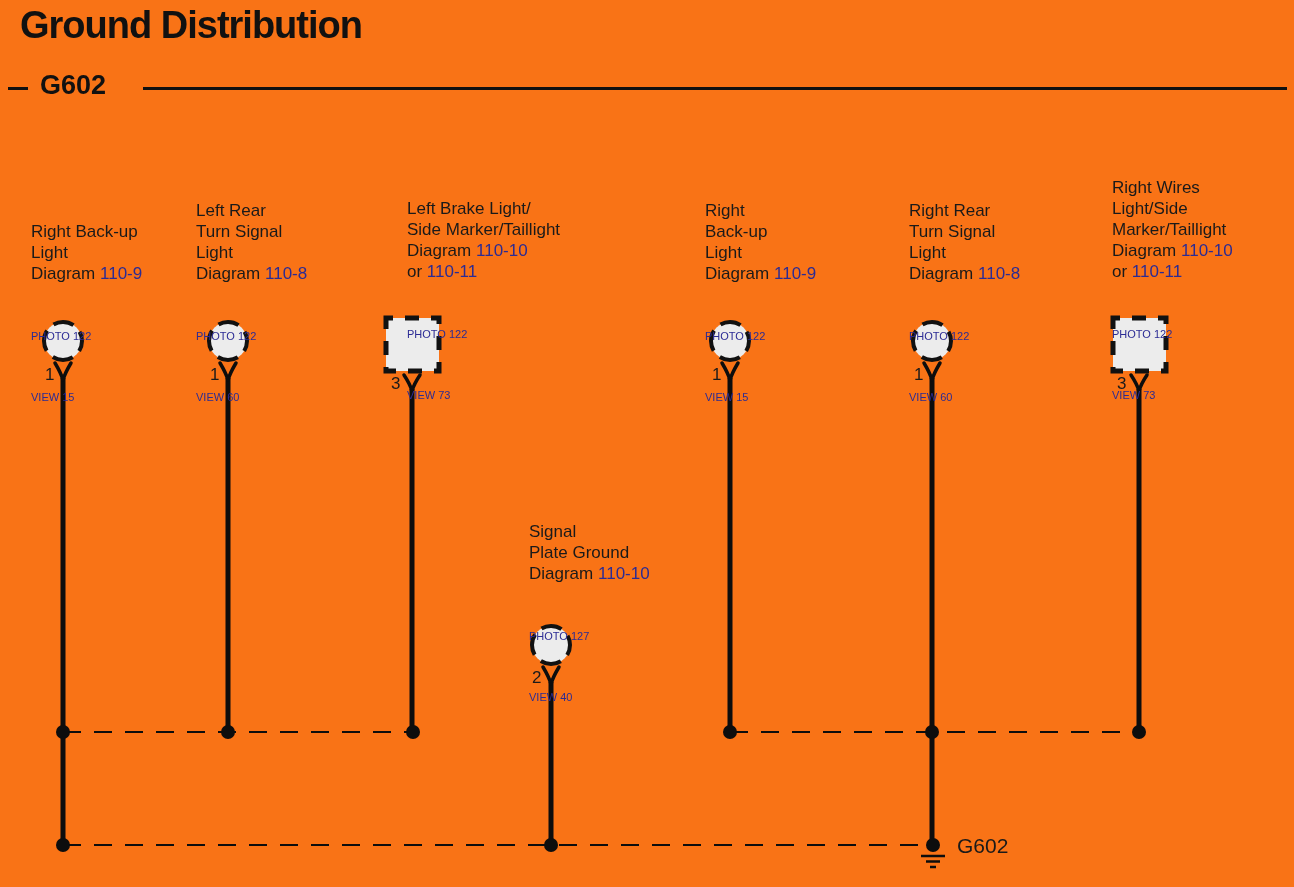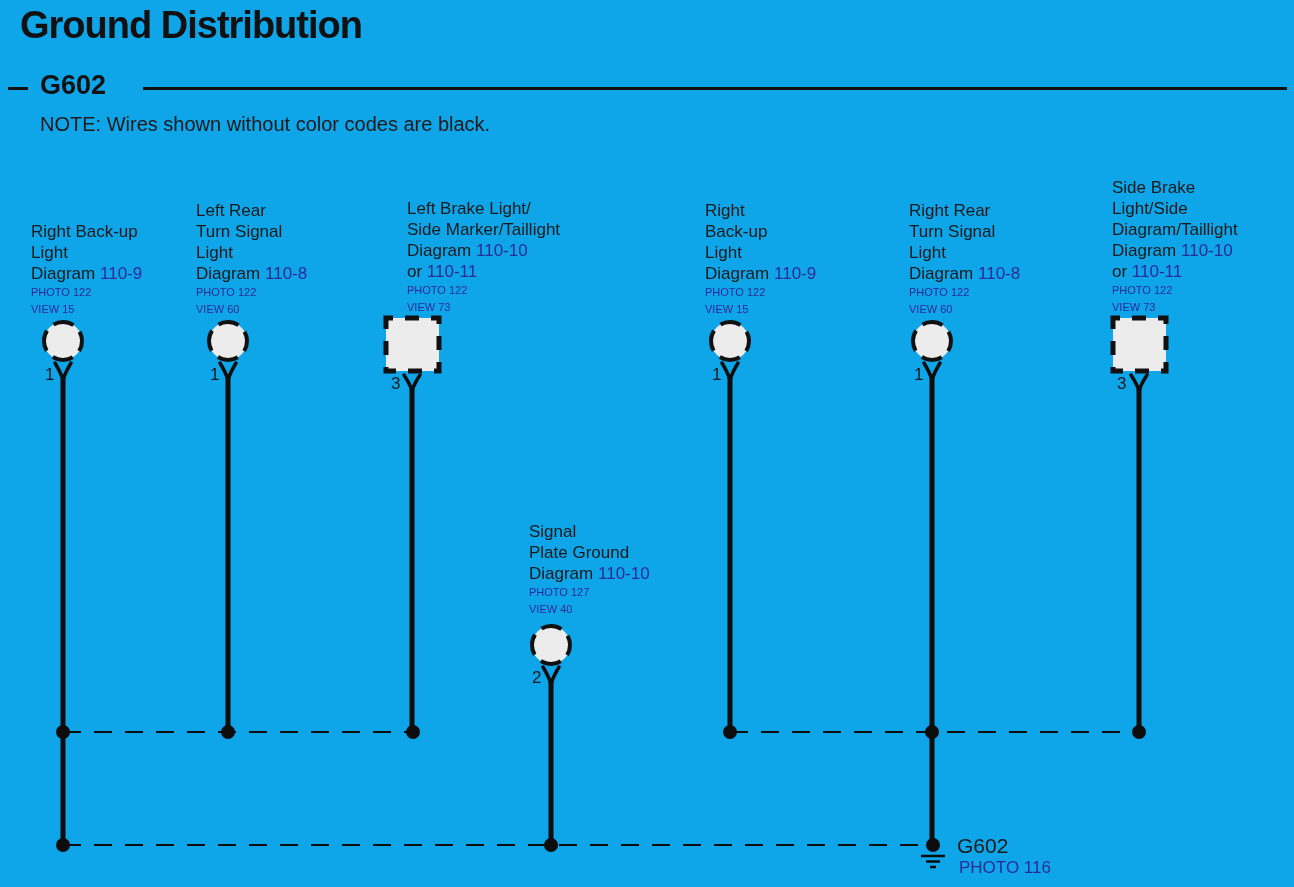--- a/index.html
+++ b/index.html
@@ -1,29 +1,29 @@
 <!DOCTYPE html>
 <html><head>
 <meta charset="utf-8">
 <style>
   html,body{margin:0;padding:0;}
   body{font-family:"Liberation Sans","DejaVu Sans",sans-serif;background:#ffffff;}
-  #screen{position:relative;width:1294px;height:887px;background:#0ea5e9;overflow:hidden;color:#1a1a1a;}
+  #screen{position:relative;width:1294px;height:887px;background:#f97316;overflow:hidden;color:#1a1a1a;}
 
   .abs{position:absolute;}
   .title{left:20px;top:4px;font-size:38px;font-weight:bold;letter-spacing:-1px;color:#111;}
   .section-dash{left:8px;top:87px;width:20px;border-top:3px solid #111;}
   .section-label{left:40px;top:70px;font-size:27px;font-weight:bold;color:#111;}
   .section-rule{left:143px;top:87px;width:1144px;border-top:3px solid #111;}
   .note{left:40px;top:113px;font-size:20px;color:#1a1a1a;}
 
   .comp-label{position:absolute;font-size:17px;line-height:21px;color:#1a1a1a;white-space:nowrap;}
   .comp-label .ref{font-size:11px;line-height:17px;}
   .blue{color:#2b2b94;}
-  .link{cursor:pointer;}
+  .link{cursor:pointer;margin-top:44px;}
 
   .pin{position:absolute;font-size:17px;color:#1a1a1a;}
 
   .gnd-label{font-size:21px;color:#1a1a1a;}
   .gnd-photo{font-size:17px;}
 
   svg{position:absolute;left:0;top:0;}
   .wire{stroke:#0d0d0d;stroke-width:5;}
   .bus{stroke:#0d0d0d;stroke-width:2;stroke-dasharray:18 13;}
   .dot{fill:#0d0d0d;}
@@ -35,21 +35,20 @@
 </style>
 </head>
 <body>
 
 <div id="screen">
 
   <div class="abs title">Ground Distribution</div>
   <div class="abs section-dash"></div>
   <div class="abs section-label">G602</div>
   <div class="abs section-rule"></div>
-  <div class="abs note">NOTE: Wires shown without color codes are black.</div>
 
   <svg width="1294" height="887" viewBox="0 0 1294 887">
 
     <line class="wire" x1="63" y1="378" x2="63" y2="845"></line>
     <line class="wire" x1="228" y1="378" x2="228" y2="732"></line>
     <line class="wire" x1="412" y1="389" x2="412" y2="732"></line>
     <line class="wire" x1="730" y1="378" x2="730" y2="732"></line>
     <line class="wire" x1="932" y1="378" x2="932" y2="845"></line>
     <line class="wire" x1="1139" y1="389" x2="1139" y2="732"></line>
     <line class="wire" x1="551" y1="682" x2="551" y2="845"></line>
@@ -129,23 +128,23 @@
   <div class="comp-label" style="left:909px;top:200px;">
     <div>Right Rear</div>
     <div>Turn Signal</div>
     <div>Light</div>
     <div><span>Diagram</span> <span class="blue link">110-8</span></div>
     <div class="ref blue link">PHOTO 122</div>
     <div class="ref blue link">VIEW 60</div>
   </div>
 
   <div class="comp-label" style="left:1112px;top:177px;">
-    <div>Side Brake</div>
+    <div>Right Wires</div>
     <div>Light/Side</div>
-    <div>Diagram/Taillight</div>
+    <div>Marker/Taillight</div>
     <div><span>Diagram</span> <span class="blue link">110-10</span></div>
     <div><span>or</span> <span class="blue link">110-11</span></div>
     <div class="ref blue link">PHOTO 122</div>
     <div class="ref blue link">VIEW 73</div>
   </div>
 
   <div class="comp-label" style="left:529px;top:521px;">
     <div>Signal</div>
     <div>Plate Ground</div>
     <div><span>Diagram</span> <span class="blue link">110-10</span></div>

